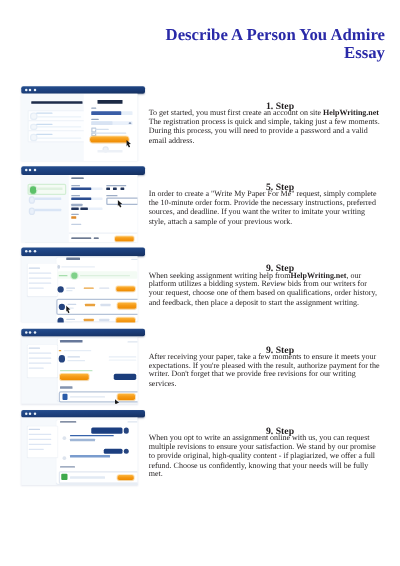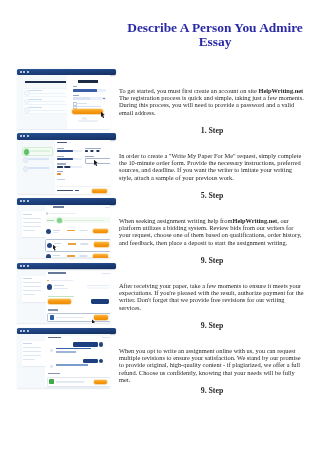--- a/index.html
+++ b/index.html
@@ -1,22 +1,22 @@
 <!DOCTYPE html>
 <html><head>
 <meta charset="utf-8">
 <style>
   html,body{margin:0;padding:0;}
   body{width:320px;height:453px;background:#ffffff;font-family:"Liberation Serif",serif;overflow:hidden;}
   .page{position:relative;width:320px;height:453px;background:#fff;}
 
-  .doc-title{position:absolute;left:122px;top:21px;width:186px;text-align:center;
+  .doc-title{position:absolute;left:122px;top:21px;width:186px;text-align:right;
     color:#2a2aa8;font-weight:bold;font-size:13.4px;line-height:14px;letter-spacing:0;}
   .col-text{position:absolute;left:119px;width:186px;color:#231f20;font-size:6.4px;line-height:7.4px;text-align:left;}
-  .step-head{position:absolute;left:0;top:6px;width:186px;text-align:center;font-weight:bold;font-size:7.8px;line-height:8px;margin-top:46px;}
+  .step-head{position:absolute;left:12px;top:6px;width:186px;text-align:center;font-weight:bold;font-size:7.8px;line-height:8px;}
   .step-body{position:absolute;left:0;top:12px;width:186px;}
   .step-body{font-size:6.4px;line-height:7.4px;}
   .step-body b{font-weight:bold;}
 
   
   .mock{position:absolute;left:16.5px;width:99.5px;}
   .mock-bar{position:absolute;left:0;top:.6px;width:99.5px;height:6.6px;border-radius:1.6px;
     background:linear-gradient(178deg,#27508f 0%,#1f4584 30%,#1a3b75 64%,#152f5e 100%);
     box-shadow:0 .7px 1.3px rgba(20,40,80,.32), inset 0 .4px 0 rgba(255,255,255,.07);}
   .mock-bar .dots{position:absolute;left:3.3px;top:2.1px;display:flex;gap:1.45px;}

